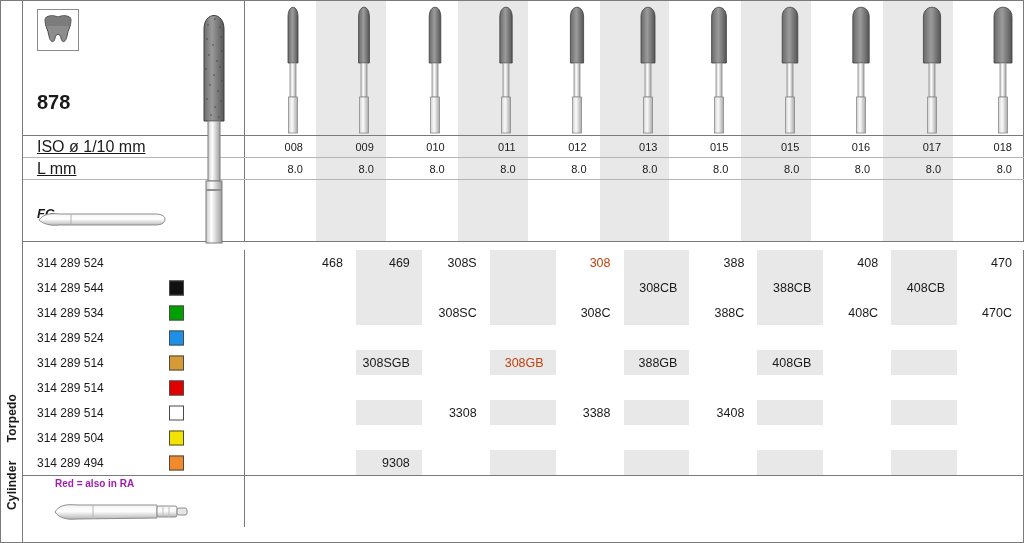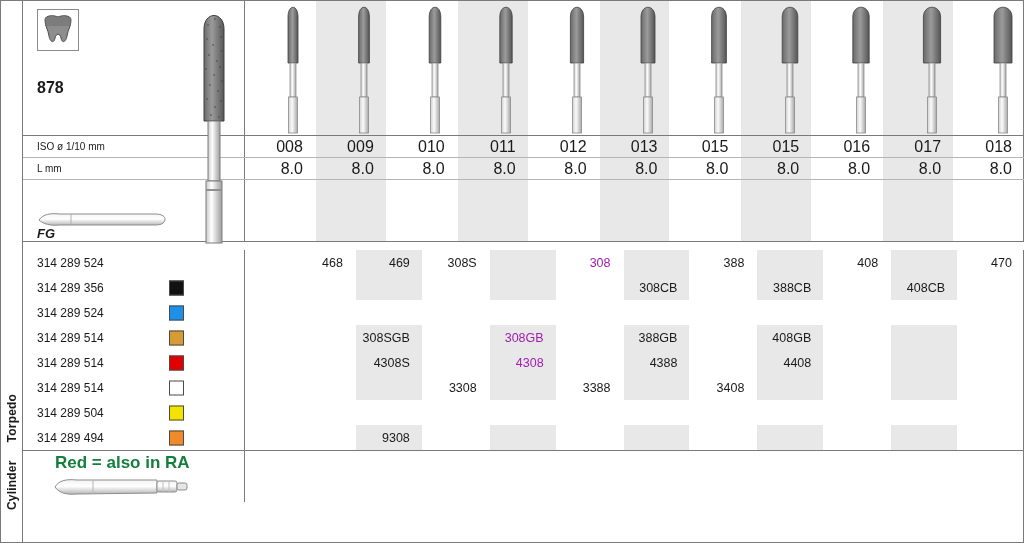--- a/index.html
+++ b/index.html
@@ -58,46 +58,46 @@
     position:relative;height:135px;width:100%;
     border-bottom:1px solid #7a7a7a;box-sizing:border-box;
     display:flex;
   }
   #band .lbl{align-items:flex-start;}
   .toothicon{
     position:absolute;left:14px;top:8px;width:40px;height:40px;
     border:1px solid #8a8a8a;background:#fff;
     display:flex;align-items:center;justify-content:center;
   }
-  .bignum{position:absolute;left:14px;top:78px;font-weight:bold;font-size:16px;}
+  .bignum{position:absolute;left:14px;top:90px;font-weight:bold;font-size:20px;}
 
   .bigbur{position:absolute;left:170px;top:2px;}
 
   
   .hrow{height:22px;border-bottom:1px solid #b5b5b5;}
-  .hrow .lbl{font-size:10px;}
-  .hrow .c{font-size:16px;}
+  .hrow .lbl{font-size:16px;text-decoration:underline;}
+  .hrow .c{font-size:11px;}
 
   .fgrow{height:62px;border-bottom:1px solid #7a7a7a;}
-  .fgrow .lbl{align-items:flex-end;padding-top:5px;font-style:italic;font-weight:bold;font-size:13px;}
+  .fgrow .lbl{align-items:center;padding-top:5px;font-style:italic;font-weight:bold;font-size:13px;}
 
   .codrow{height:25px;gap:44px;}
   .codrow .lbl{font-size:12px;}
   .codrow .c{font-size:12.5px;}
 
   .swatch{
     position:absolute;left:146px;top:50%;transform:translateY(-50%);
     width:15px;height:15px;border:1px solid #4a4a4a;box-sizing:border-box;
   }
 
-  .red{color:#a21caf;}
+  .red{color:#c2410c;}
 
   .footrow{height:52px;position:relative;border-top:1px solid #7a7a7a;}
   .footrow .lbl{flex-direction:column;align-items:flex-start;justify-content:flex-start;padding-top:0;}
-  .redlegend{font-weight:bold;color:#15803d;font-size:17px;padding-top:2px;padding-left:18px;}
+  .redlegend{font-weight:bold;color:#a21caf;font-size:10px;padding-top:2px;padding-left:18px;}
   .footbur{position:absolute;left:30px;top:24px;}
   .gapline{height:8px;}
 
   svg{display:block;}
 </style>
 </head>
 <body>
 
 <div id="sheet">
 
@@ -339,39 +339,58 @@
             <div class="c shade"></div>
             <div class="c">388</div>
             <div class="c shade"></div>
             <div class="c">408</div>
             <div class="c shade"></div>
             <div class="c last">470</div>
           </div>
         </div>
         <div class="row codrow">
           <div class="lbl">
-            <span>314 289 356</span>
+            <span>314 289 544</span>
             <span class="swatch" style="background: rgb(17, 17, 17);"></span>
           </div>
           <div class="cells">
             <div class="c"></div>
             <div class="c shade"></div>
             <div class="c"></div>
             <div class="c shade"></div>
             <div class="c"></div>
             <div class="c shade">308CB</div>
             <div class="c"></div>
             <div class="c shade">388CB</div>
             <div class="c"></div>
             <div class="c shade">408CB</div>
             <div class="c last"></div>
           </div>
         </div>
         <div class="row codrow">
           <div class="lbl">
+            <span>314 289 534</span>
+            <span class="swatch" style="background: rgb(0, 160, 0);"></span>
+          </div>
+          <div class="cells">
+            <div class="c"></div>
+            <div class="c shade"></div>
+            <div class="c">308SC</div>
+            <div class="c shade"></div>
+            <div class="c">308C</div>
+            <div class="c shade"></div>
+            <div class="c">388C</div>
+            <div class="c shade"></div>
+            <div class="c">408C</div>
+            <div class="c shade"></div>
+            <div class="c last">470C</div>
+          </div>
+        </div>
+        <div class="row codrow">
+          <div class="lbl">
             <span>314 289 524</span>
             <span class="swatch" style="background: rgb(30, 144, 232);"></span>
           </div>
         </div>
         <div class="row codrow">
           <div class="lbl">
             <span>314 289 514</span>
             <span class="swatch" style="background: rgb(215, 155, 54);"></span>
           </div>
           <div class="cells">
@@ -385,33 +404,20 @@
             <div class="c shade">408GB</div>
             <div class="c"></div>
             <div class="c shade"></div>
             <div class="c last"></div>
           </div>
         </div>
         <div class="row codrow">
           <div class="lbl">
             <span>314 289 514</span>
             <span class="swatch" style="background: rgb(224, 0, 0);"></span>
-          </div>
-          <div class="cells">
-            <div class="c"></div>
-            <div class="c shade">4308S</div>
-            <div class="c"></div>
-            <div class="c shade red">4308</div>
-            <div class="c"></div>
-            <div class="c shade">4388</div>
-            <div class="c"></div>
-            <div class="c shade">4408</div>
-            <div class="c"></div>
-            <div class="c shade"></div>
-            <div class="c last"></div>
           </div>
         </div>
         <div class="row codrow">
           <div class="lbl">
             <span>314 289 514</span>
             <span class="swatch" style="background: rgb(255, 255, 255);"></span>
           </div>
           <div class="cells">
             <div class="c"></div>
             <div class="c shade"></div>

